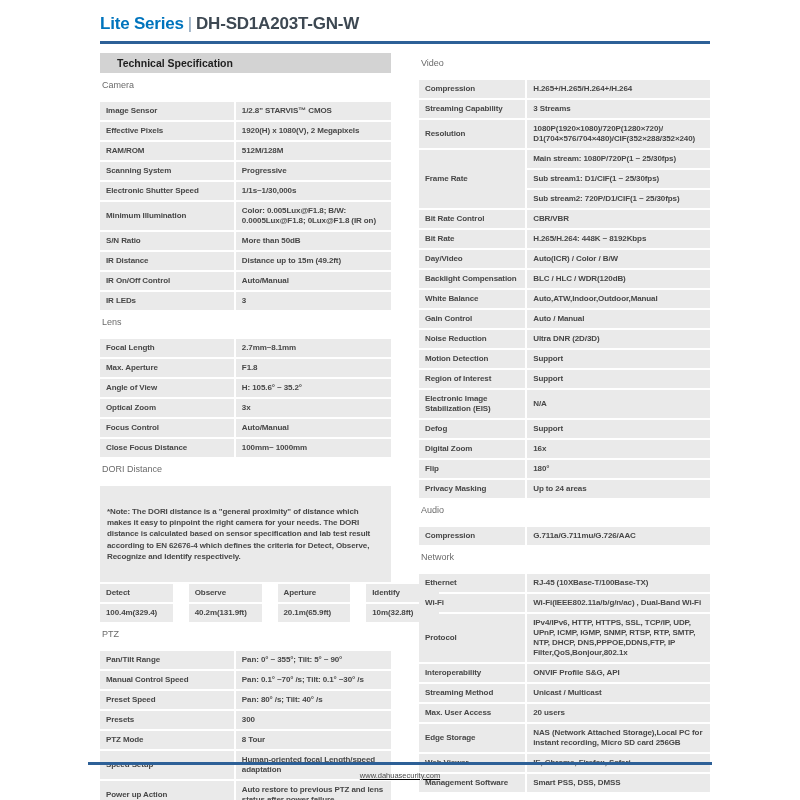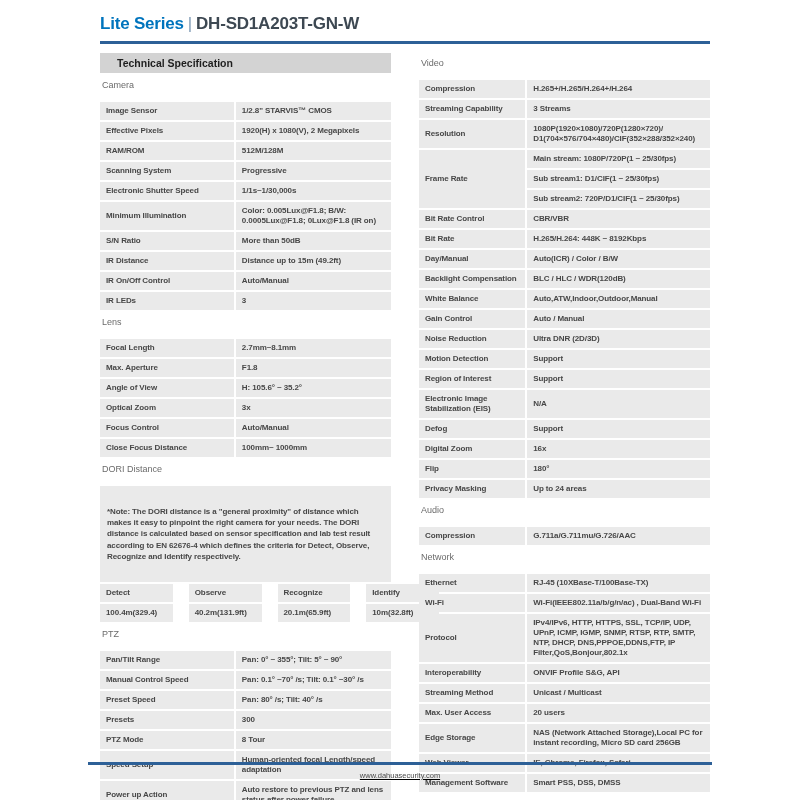--- a/index.html
+++ b/index.html
@@ -113,21 +113,21 @@
         </div>
         <div class="row">
           <div class="cell lab">Close Focus Distance</div>
           <div class="cell val pre">100mm~ 1000mm</div>
         </div>
         <div class="section-label">DORI Distance</div>
         <div class="note">*Note: The DORI distance is a "general proximity" of distance which makes it easy to pinpoint the right camera for your needs. The DORI distance is calculated based on sensor specification and lab test result according to EN 62676-4 which defines the criteria for Detect, Observe, Recognize and Identify respectively.</div>
         <div class="dori-row">
           <div class="cell">Detect</div>
           <div class="cell">Observe</div>
-          <div class="cell">Recognize</div>
+          <div class="cell">Aperture</div>
           <div class="cell">Identify</div>
         </div>
         <div class="dori-row">
           <div class="cell">100.4m(329.4)</div>
           <div class="cell">40.2m(131.9ft)</div>
           <div class="cell">20.1m(65.9ft)</div>
           <div class="cell">10m(32.8ft)</div>
         </div>
         <div class="section-label">PTZ</div>
         <div class="row">
@@ -192,21 +192,21 @@
         </div>
         <div class="row">
           <div class="cell lab">Bit Rate Control</div>
           <div class="cell val pre">CBR/VBR</div>
         </div>
         <div class="row">
           <div class="cell lab">Bit Rate</div>
           <div class="cell val pre">H.265/H.264: 448K ~ 8192Kbps</div>
         </div>
         <div class="row">
-          <div class="cell lab">Day/Manual</div>
+          <div class="cell lab">Day/Video</div>
           <div class="cell val pre">Auto(ICR) / Color / B/W</div>
         </div>
         <div class="row">
           <div class="cell lab">Backlight Compensation</div>
           <div class="cell val pre">BLC / HLC / WDR(120dB)</div>
         </div>
         <div class="row">
           <div class="cell lab">White Balance</div>
           <div class="cell val pre">Auto,ATW,Indoor,Outdoor,Manual</div>
         </div>

